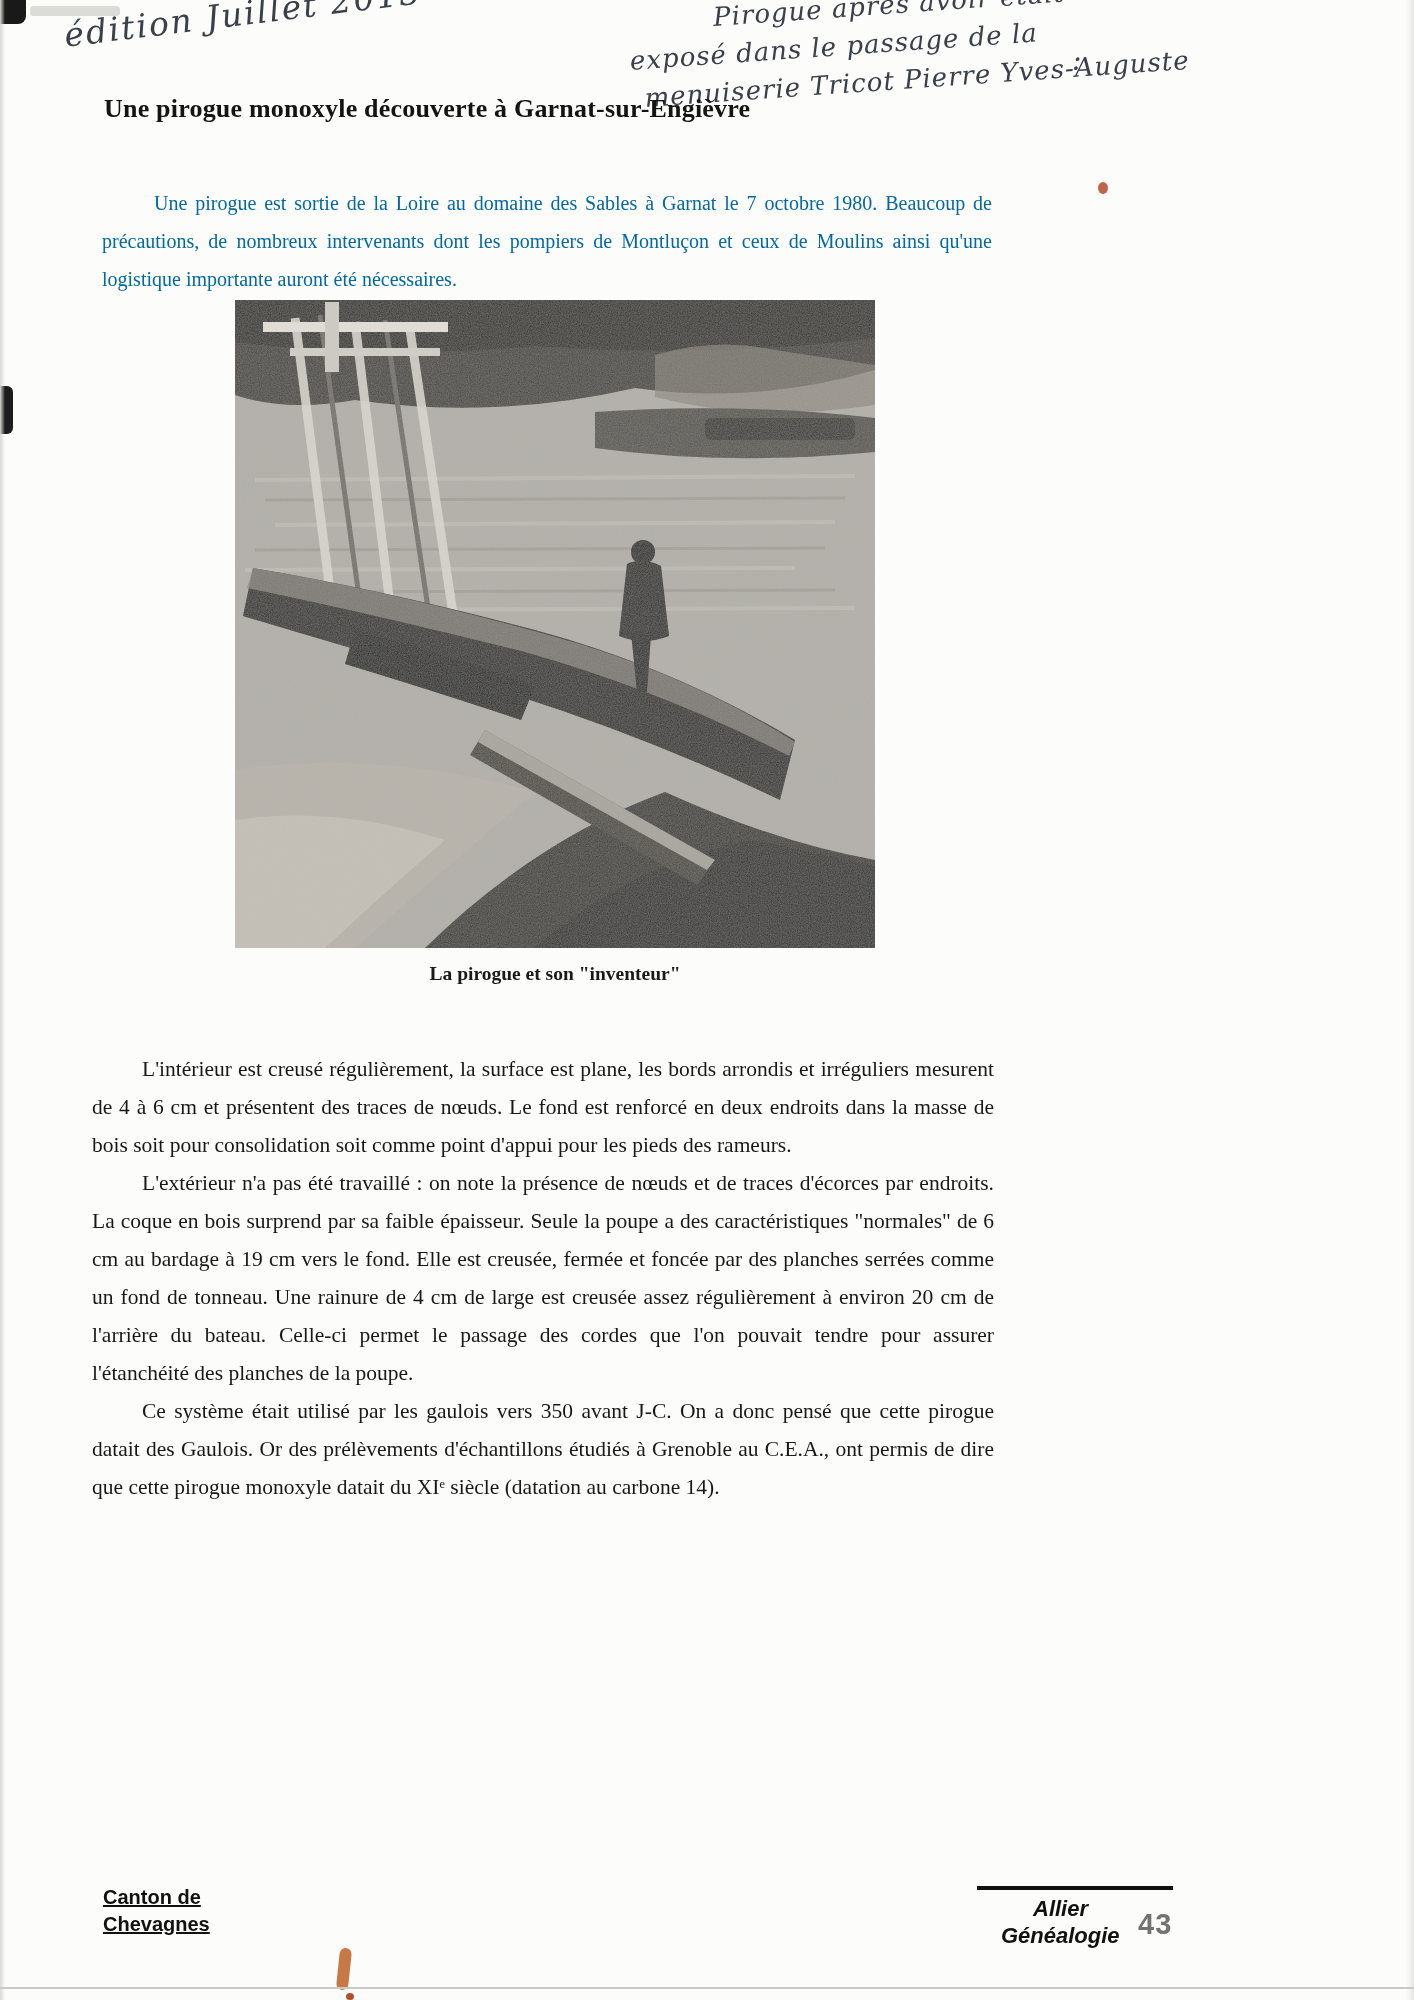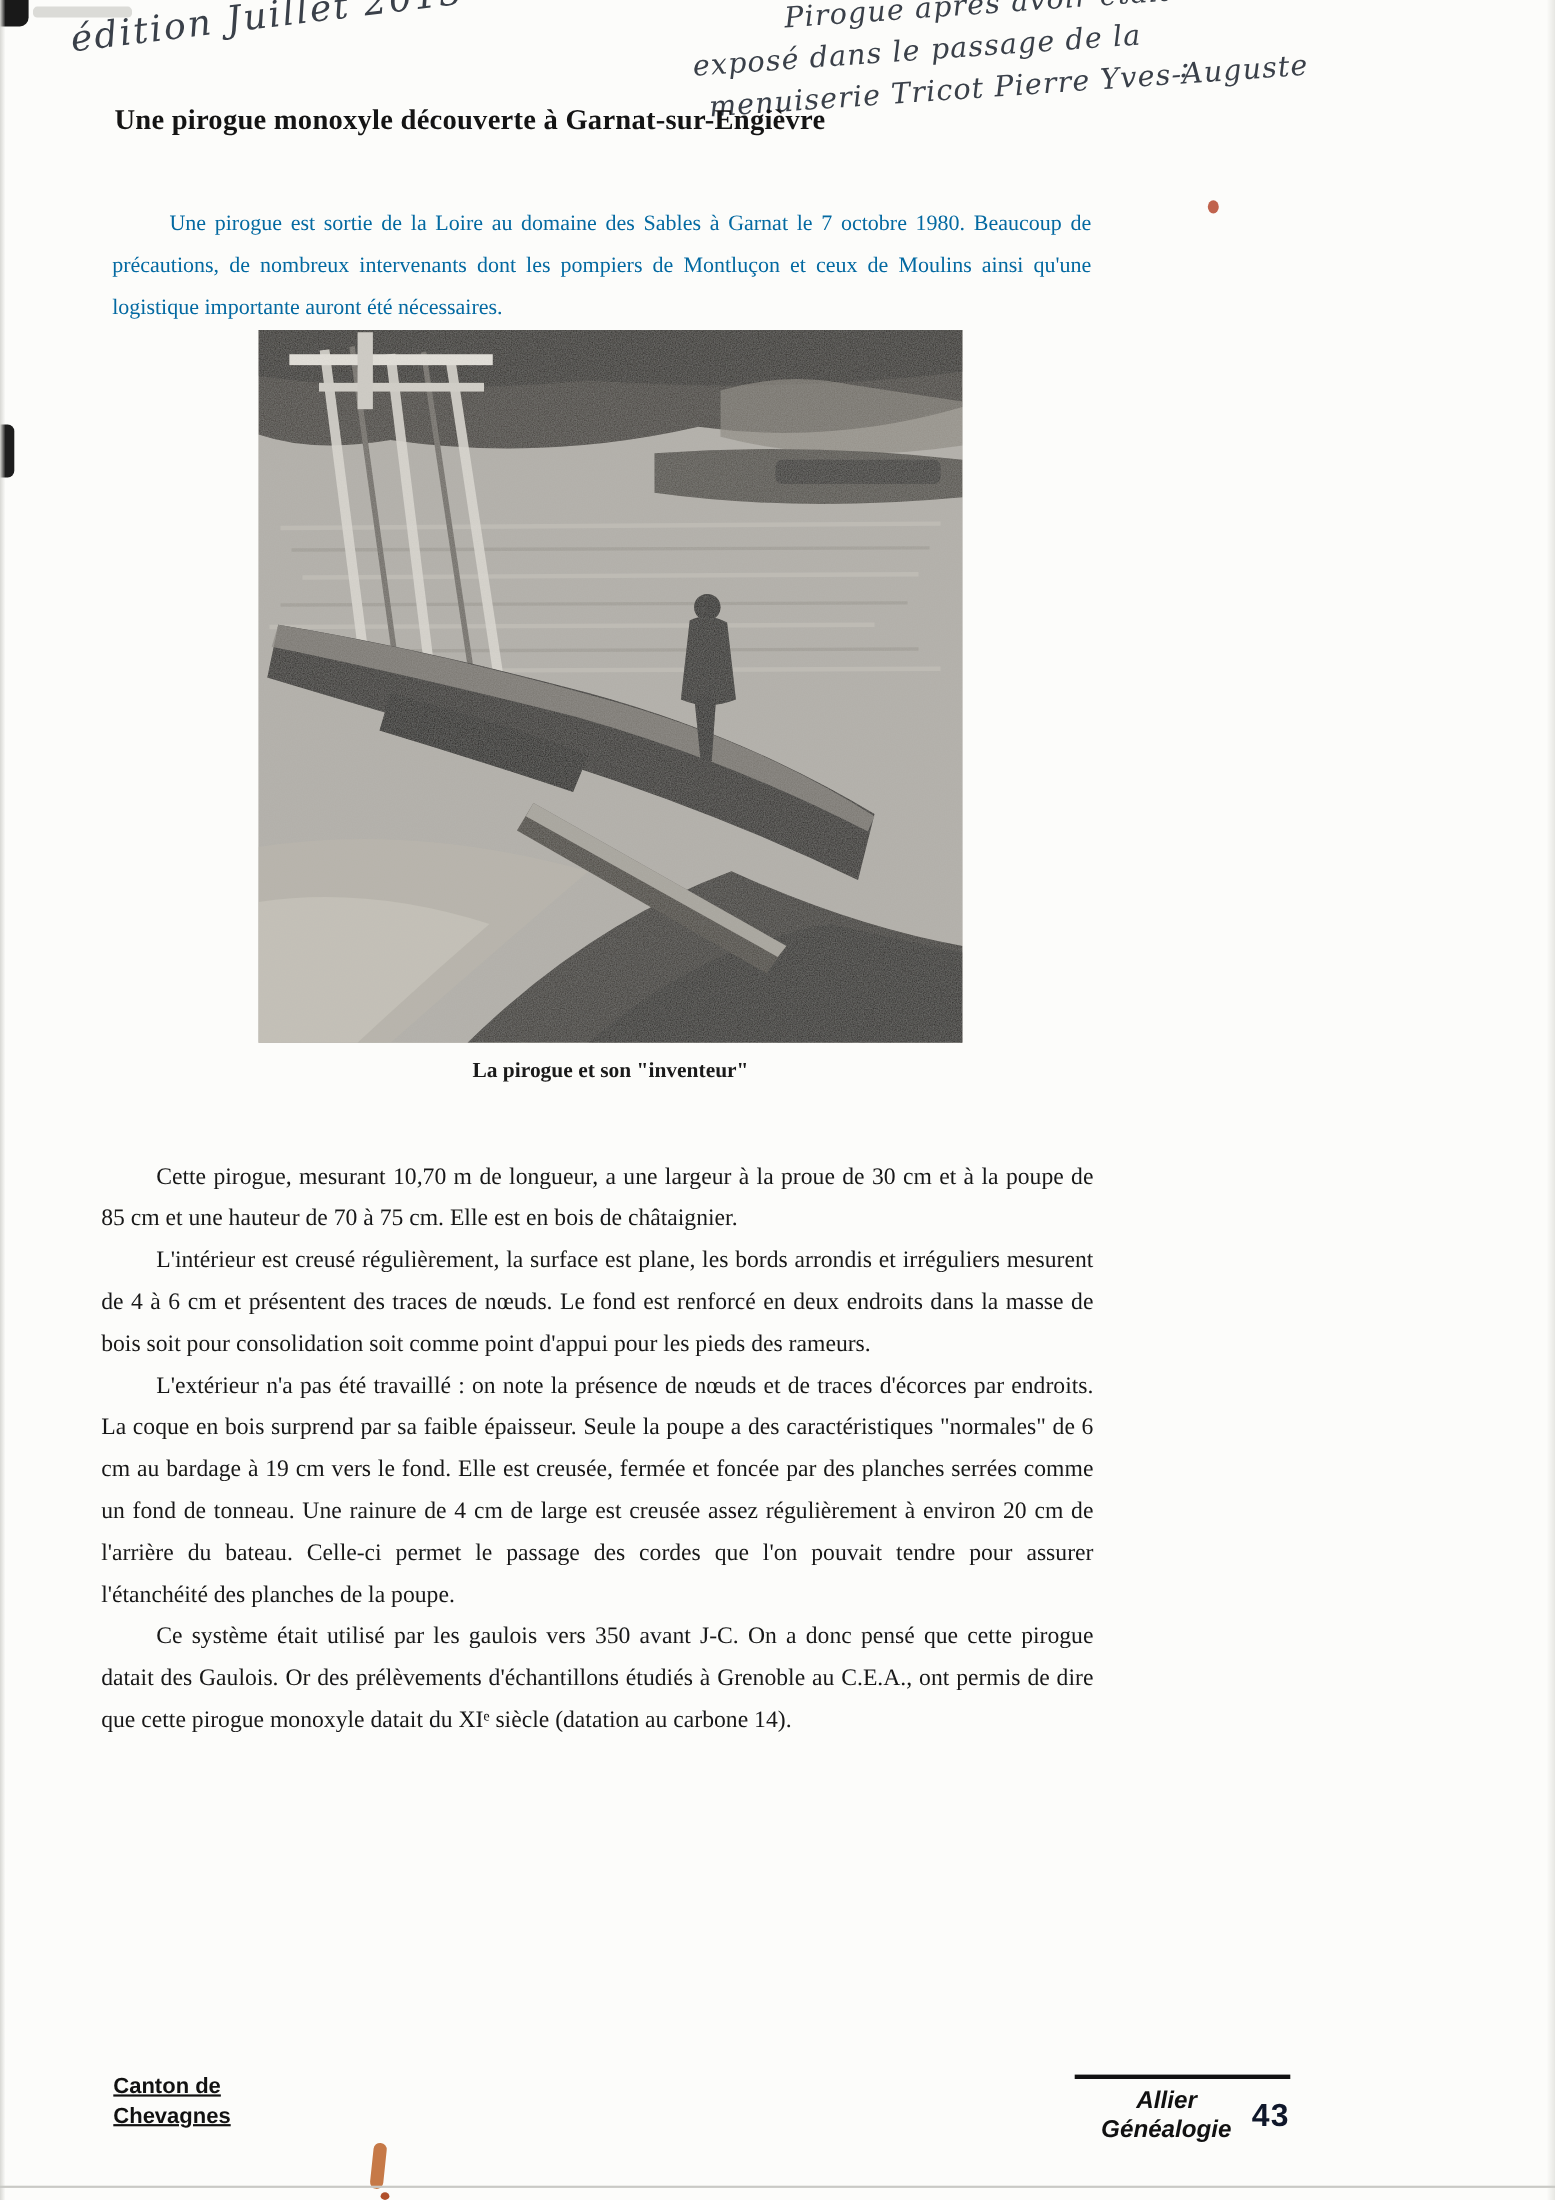--- a/index.html
+++ b/index.html
@@ -57,21 +57,21 @@
   .footer-right{
     position:absolute;left:977px;top:1886px;width:196px;
     font-family:"Liberation Sans", sans-serif;color:#111;
   }
   .footer-rule{height:4px;background:#111;margin-bottom:6px;}
   .fr-allier{font-style:italic;font-weight:bold;font-size:22px;margin-left:56px;line-height:26px;}
   .fr-genea{font-style:italic;font-weight:bold;font-size:22px;margin-left:24px;line-height:28px;}
   .page-number{
     position:absolute;left:1138px;top:1908px;
     font-family:"Liberation Sans", sans-serif;
-    font-weight:bold;font-size:29px;letter-spacing:1px;color:#0f172a;
+    font-weight:bold;font-size:29px;letter-spacing:1px;color:#737373;
   }
   
   .artifact{position:absolute;}
   .edge-mark-1{left:0;top:0;width:26px;height:24px;background:#191919;border-radius:0 0 8px 0;}
   .edge-mark-2{left:0;top:386px;width:13px;height:48px;background:#1d1d1d;border-radius:0 6px 6px 0;}
   .edge-shade-left{left:0;top:0;width:5px;height:2000px;background:linear-gradient(to right,#d8d8d4,rgba(216,216,212,0));}
   .edge-shade-right{right:0;top:0;width:8px;height:2000px;background:linear-gradient(to left,#e6e6e2,rgba(230,230,226,0));}
   .red-dot{left:1098px;top:182px;width:10px;height:12px;border-radius:50%;background:#b5482e;opacity:.85;}
   .orange-streak{left:338px;top:1948px;width:12px;height:42px;border-radius:6px;background:#c06a33;transform:rotate(6deg);opacity:.9;}
   .orange-dot{left:346px;top:1993px;width:8px;height:7px;border-radius:50%;background:#b0502a;}
@@ -156,21 +156,20 @@
 
       <path d="M250,430 L480,560 L462,585 L235,455 Z" fill="#4a463f"></path>
       <path d="M250,430 L480,560 l-8,10 L243,442 Z" fill="#cfccc4" opacity=".7"></path>
     </g>
   </svg>
 </div>
 
 <div class="caption">La pirogue et son "inventeur"</div>
 
 <div class="bodytext">
-  <p>Cette pirogue, mesurant 10,70 m de longueur, a une largeur à la proue de 30 cm et à la poupe de 85 cm et une hauteur de 70 à 75 cm. Elle est en bois de châtaignier.</p>
   <p>L'intérieur est creusé régulièrement, la surface est plane, les bords arrondis et irréguliers mesurent de 4 à 6 cm et présentent des traces de nœuds. Le fond est renforcé en deux endroits dans la masse de bois soit pour consolidation soit comme point d'appui pour les pieds des rameurs.</p>
   <p>L'extérieur n'a pas été travaillé : on note la présence de nœuds et de traces d'écorces par endroits. La coque en bois surprend par sa faible épaisseur. Seule la poupe a des caractéristiques "normales" de 6 cm au bardage à 19 cm vers le fond. Elle est creusée, fermée et foncée par des planches serrées comme un fond de tonneau. Une rainure de 4 cm de large est creusée assez régulièrement à environ 20 cm de l'arrière du bateau. Celle-ci permet le passage des cordes que l'on pouvait tendre pour assurer l'étanchéité des planches de la poupe.</p>
   <p>Ce système était utilisé par les gaulois vers 350 avant J-C. On a donc pensé que cette pirogue datait des Gaulois. Or des prélèvements d'échantillons étudiés à Grenoble au C.E.A., ont permis de dire que cette pirogue monoxyle datait du XIᵉ siècle (datation au carbone 14).</p>
 </div>
 
 <div class="footer-left">
   <div>Canton de</div>
   <div>Chevagnes</div>
 </div>
 

